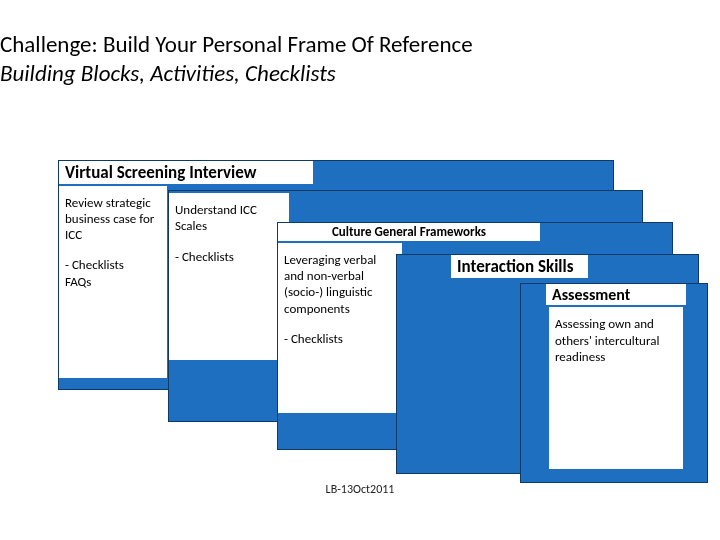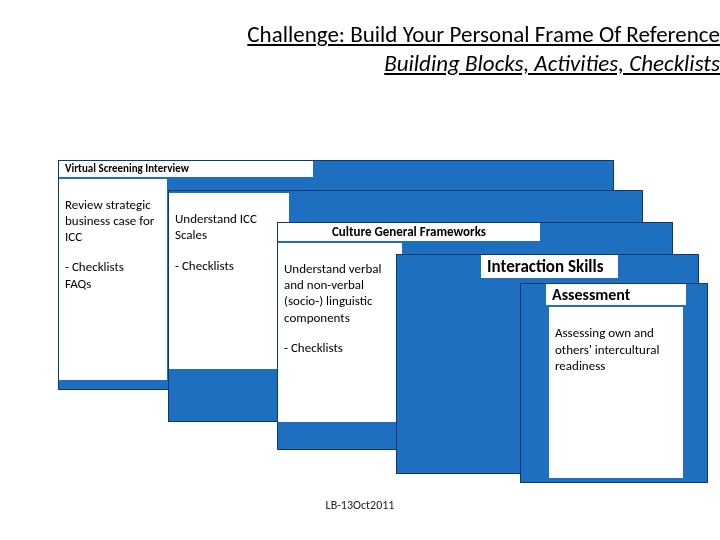--- a/index.html
+++ b/index.html
@@ -12,28 +12,27 @@
     color: #000;
     overflow: hidden;
   }
   .stage {
     position: relative;
     width: 720px;
     height: 540px;
   }
   .title {
     position: absolute;
-    top: 20px;
+    top: 30px;
     left: 0;
     right: 0;
-    text-align: right;
+    text-align: left;
     font-size: 23px;
     font-weight: 400;
     line-height: 1.25;
-    text-decoration: underline;
   }
   .subtitle {
     font-style: italic;
     font-size: 23px;
   }
   .box {
     position: absolute;
     box-sizing: border-box;
   }
   .band {
@@ -43,50 +42,50 @@
   .band .head {
     background: #fff;
     font-weight: 700;
     padding: 2px 6px 1px 6px;
     line-height: 1.15;
     color: #000;
   }
   .band .body {
     background: #fff;
     margin-top: 2px;
-    padding: 18px 6px 3px 6px;
+    padding: 9px 6px 3px 6px;
     font-size: 13px;
     line-height: 1.25;
     color: #000;
   }
   .band1 { left: 58px;  top: 160px; width: 556px; height: 230px; }
   .band2 { left: 168px; top: 190px; width: 475px; height: 232px; }
   .band3 { left: 277px; top: 222px; width: 396px; height: 228px; }
   .band4 { left: 396px; top: 254px; width: 303px; height: 220px; }
   .band5 { left: 520px; top: 283px; width: 188px; height: 200px; }
 
-  .band1 .head { font-size: 11px; width: 242px; }
+  .band1 .head { font-size: 17px; width: 242px; }
   .band1 .body { width: 96px;  height: 180px; }
   .band2 .head { font-size: 16px; width: 95px; }
   .band2 .body { width: 108px; height: 155px; }
   .band3 .head { font-size: 13px; width: 250px; text-align: center; }
   .band3 .body { width: 112px; height: 158px; }
 
-  .band4 .head { font-size: 17px; width: 125px; margin-left: 84px; }
+  .band4 .head { font-size: 17px; width: 125px; margin-left: 54px; }
   .band4 .body { width: 114px; height: 175px; }
 
   .band5 .head { font-size: 16px; width: 128px; margin-left: 25px; }
   .band5 .body { width: 122px; height: 150px; margin-left: 28px; }
 
   .gap { height: 14px; }
 
   .footer {
     position: absolute;
     left: 0; right: 0;
-    bottom: 28px;
+    bottom: 44px;
     text-align: center;
     font-size: 12px;
     color: #222;
   }
 
   
   .band::after {
     content: "";
     position: absolute;
     right: -1px;
@@ -121,21 +120,21 @@
   <div class="body">
     <div>Understand  ICC Scales</div>
     <div class="gap"></div>
     <div>- Checklists</div>
   </div>
 </div>
 
 <div class="box band band3">
   <div class="head">Culture General Frameworks</div>
   <div class="body">
-    <div>Understand verbal and non-verbal (socio-) linguistic components</div>
+    <div>Leveraging verbal and non-verbal (socio-) linguistic components</div>
     <div class="gap"></div>
     <div>- Checklists</div>
   </div>
 </div>
 
 <div class="box band band4">
   <div class="head">Interaction Skills</div>
 </div>
 
 <div class="box band band5">

